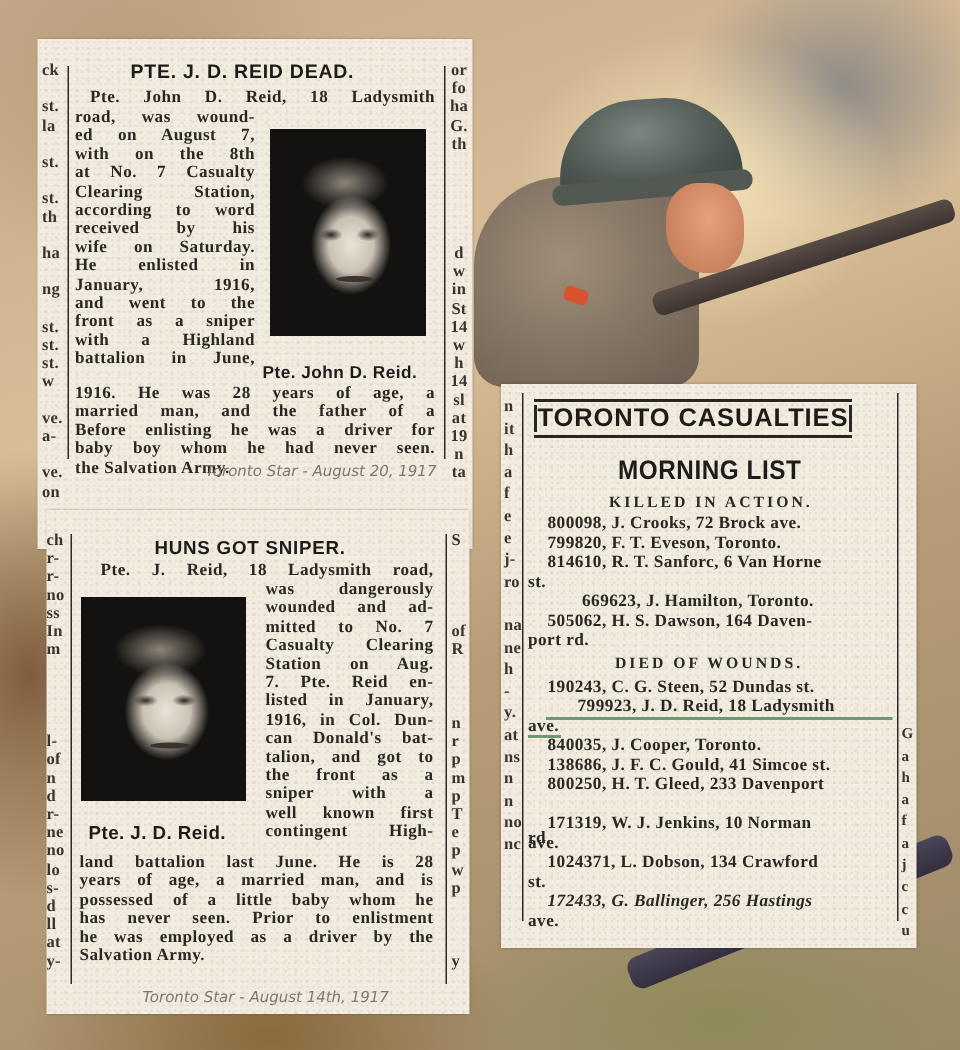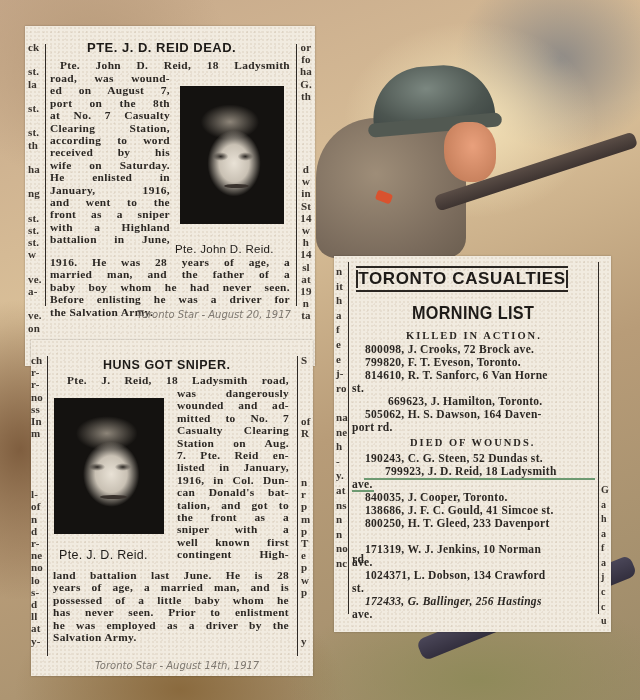--- a/index.html
+++ b/index.html
@@ -93,21 +93,21 @@
     position: absolute; left: 30%; top: 48%; width: 42%; height: 6%;
     background:
       radial-gradient(ellipse 22% 60% at 22% 50%, #2a2622 0%, rgba(0,0,0,0) 80%),
       radial-gradient(ellipse 22% 60% at 78% 50%, #2a2622 0%, rgba(0,0,0,0) 80%);
   }
   .photo .mouth {
     position: absolute; left: 42%; top: 71%; width: 24%; height: 3%;
     background: #3a332e; border-radius: 50%;
   }
   .caption-photo {
-    position: absolute; font-family: "Liberation Sans", sans-serif; font-weight: normal;
+    position: absolute; font-family: "Liberation Sans", sans-serif; font-weight: bold;
     font-size: 12.5px; color: #1f1c19; letter-spacing: 0.3px; white-space: nowrap;
   }
   .credit {
     position: absolute; font-family: "DejaVu Sans", sans-serif; font-style: italic;
     font-size: 10px; color: #7e7870; white-space: nowrap;
   }
 
   
   .banner {
     position: absolute; left: 356px; top: 266px; width: 212px; height: 26px;
@@ -200,43 +200,43 @@
 n
 ta</div>
 
   <div class="headline" data-name="headline" style="left:62px; top:14px; font-size:13px;">PTE. J. D. REID DEAD.</div>
   <div class="body-text" data-name="lead-line" style="left:35px; top:33px; width:230px;">
     <span class="ln">Pte. John D. Reid, 18 Ladysmith</span>
   </div>
   <div class="body-text" data-name="article-wrapped-text" style="left:25px; top:46px; width:120px;">
     <span class="ln">road, was wound-</span>
     <span class="ln">ed on August 7,</span>
-    <span class="ln">port on the 8th</span>
+    <span class="ln">with on the 8th</span>
     <span class="ln">at No. 7 Casualty</span>
     <span class="ln">Clearing Station,</span>
     <span class="ln">according to word</span>
     <span class="ln">received by his</span>
     <span class="ln">wife on Saturday.</span>
     <span class="ln">He enlisted in</span>
     <span class="ln">January, 1916,</span>
     <span class="ln">and went to the</span>
     <span class="ln">front as a sniper</span>
     <span class="ln">with a Highland</span>
     <span class="ln">battalion in June,</span>
   </div>
   <div class="photo" data-name="portrait-photo" style="left:155px; top:60px; width:104px; height:138px;">
     <div class="eyes"></div>
     <div class="mouth"></div>
   </div>
   <div class="caption-photo" data-name="photo-caption" style="left:150px; top:217px; font-size:11.5px;">Pte. John D. Reid.</div>
   <div class="body-text" data-name="article-full-width-text" style="left:25px; top:230px; width:240px;">
     <span class="ln">1916. He was 28 years of age, a</span>
     <span class="ln">married man, and the father of a</span>
+    <span class="ln">Before enlisting he was a driver for</span>
     <span class="ln">baby boy whom he had never seen.</span>
-    <span class="ln">Before enlisting he was a driver for</span>
     <span class="ln last">the Salvation Army.</span>
   </div>
   <div class="credit" data-name="source-credit" style="left:112px; top:283px;">Toronto Star - August 20, 1917</div>
 </div>
 
 <div class="clip" data-name="clipping-huns-got-sniper" style="left:31px; top:340px; width:282px; height:336px;">
   <div class="side-col" data-name="left-column-fragments" style="left:0px; top:14px;">ch
 r-
 r-
 no

